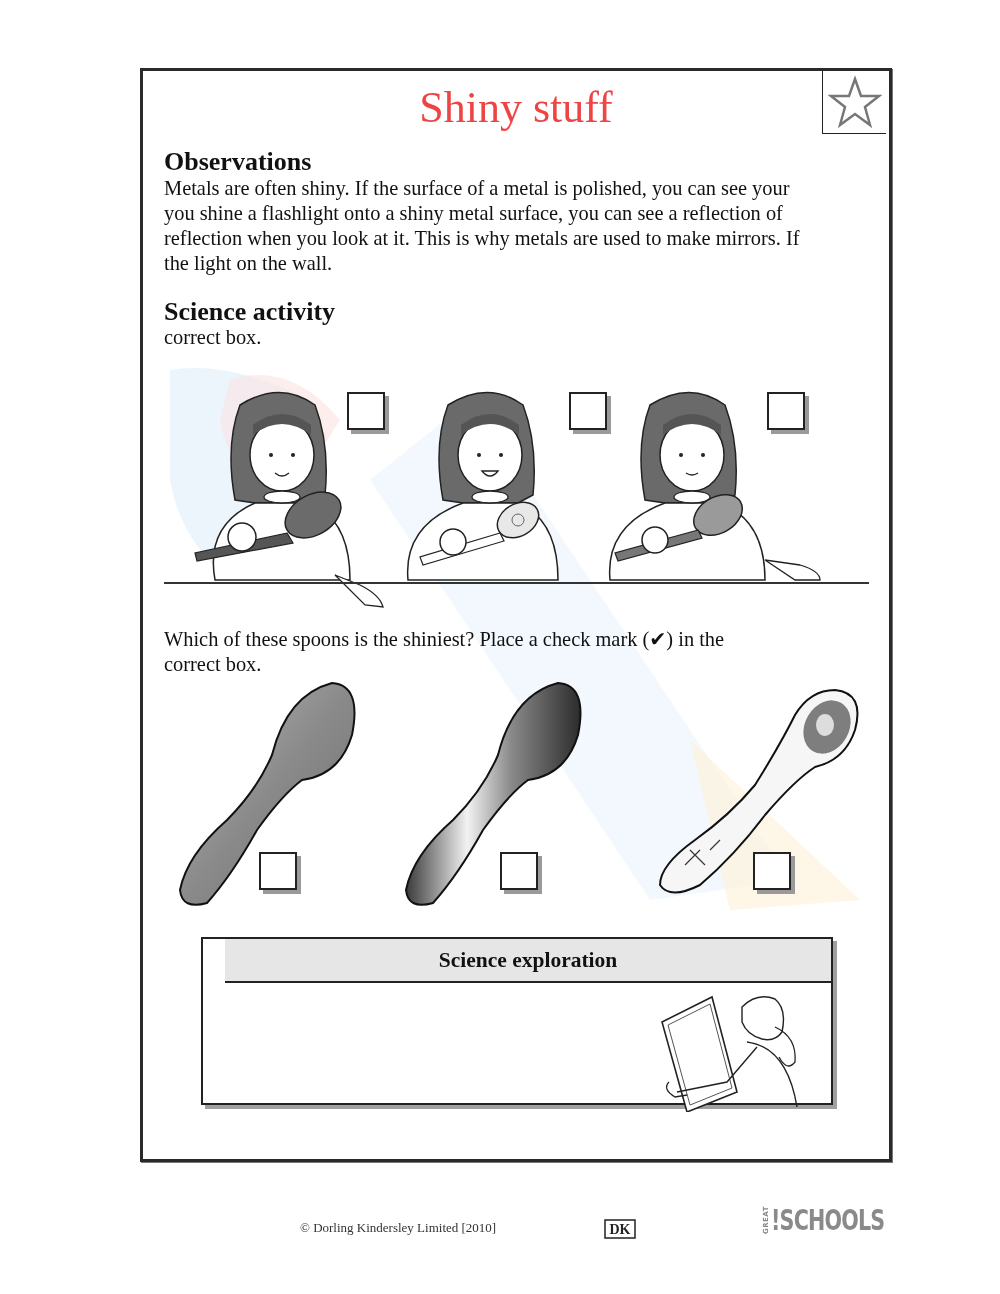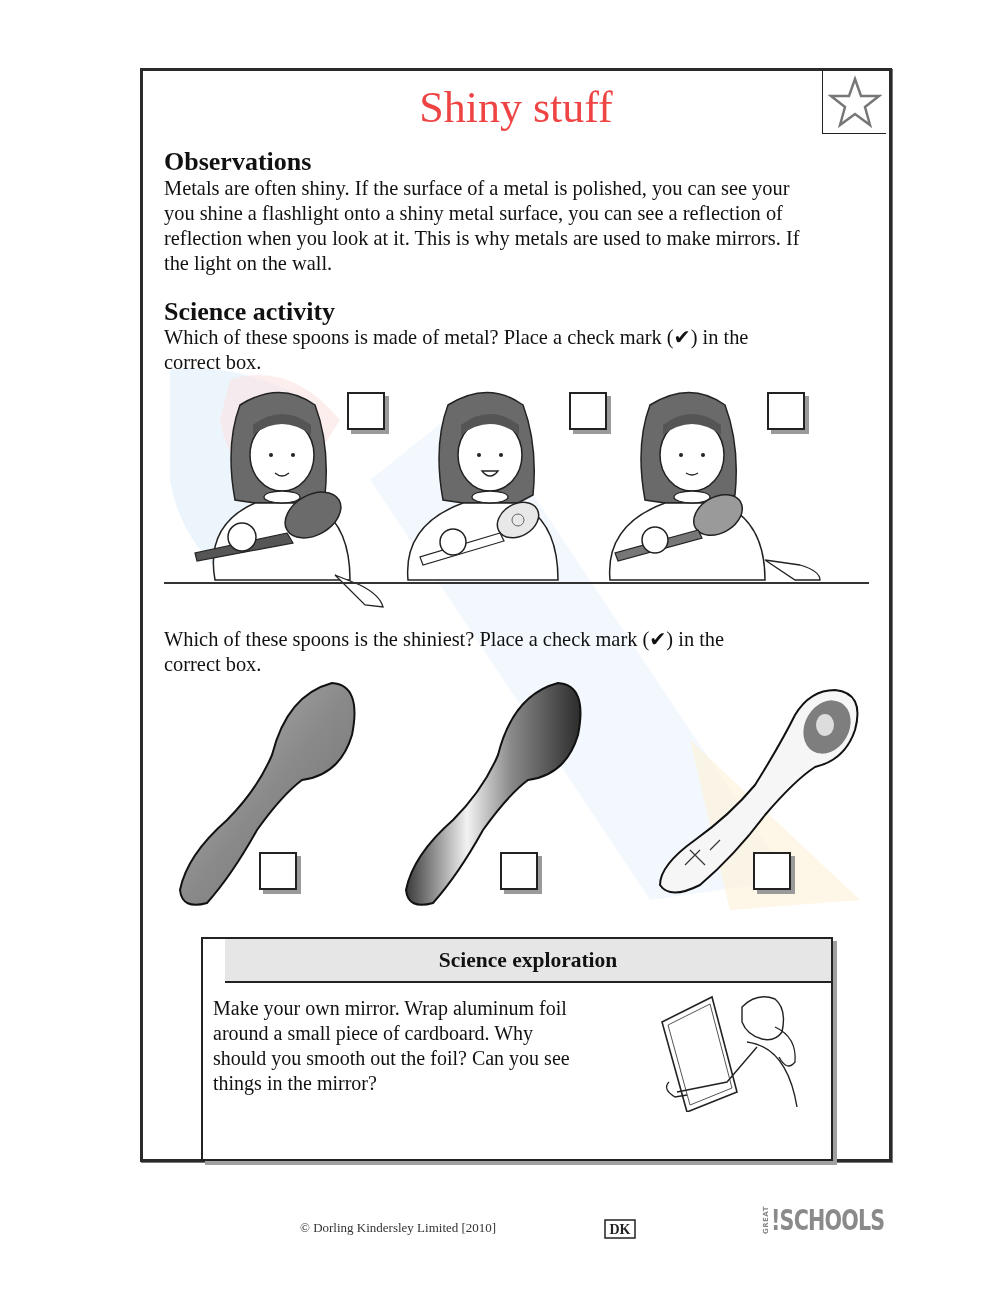--- a/index.html
+++ b/index.html
@@ -25,21 +25,21 @@
     .para { position: absolute; left: 164px; width: 700px; font-family: "Liberation Serif", serif;
             font-size: 20.4px; line-height: 25px; color: #111; }
 
     .chk { position: absolute; width: 38px; height: 38px; background: #fff; border: 2px solid #222;
            box-sizing: border-box; box-shadow: 4px 4px 0 #9a9a9a; cursor: pointer; }
 
     .illus { position: absolute; }
 
     .ground { position: absolute; left: 164px; top: 582px; width: 705px; height: 2px; background: #333; }
 
-    .explore { position: absolute; left: 201px; top: 937px; width: 632px; height: 224px;
+    .explore { position: absolute; left: 201px; top: 937px; width: 632px; height: 168px;
                border: 2px solid #222; box-sizing: border-box; background: #fff;
                box-shadow: 4px 4px 0 #a0a0a0; padding-left: 22px; }
     .explore-head { height: 42px; background: #e6e6e6; border-bottom: 2px solid #222;
                     display: flex; align-items: center; justify-content: center;
                     font-family: "Liberation Serif", serif; font-weight: bold; font-size: 21.5px; color: #111; }
     .explore-body { position: absolute; left: 10px; top: 57px; width: 420px;
                     font-family: "Liberation Serif", serif; font-size: 20px; line-height: 25px; color: #111; }
     .explore-illus { position: absolute; right: 14px; top: 48px; }
 
     .footer-copy { position: absolute; left: 300px; top: 1220px; font-family: "Liberation Serif", serif;
@@ -74,21 +74,20 @@
 <div class="h2" style="top:149px">Observations</div>
 <div class="para" style="top:176px">
   <div>Metals are often shiny. If the surface of a metal is polished, you can see your</div>
   <div>you shine a flashlight onto a shiny metal surface, you can see a reflection of</div>
   <div>reflection when you look at it. This is why metals are used to make mirrors. If</div>
   <div>the light on the wall.</div>
 </div>
 
 <div class="h2" style="top:299px">Science activity</div>
 <div class="para" style="top:325px">
-  <div>Which of these spoons is made of metal? Place a check mark (✔) in the</div>
   <div>correct box.</div>
 </div>
 
 <svg class="illus" style="left:185px;top:385px" width="210" height="225" viewBox="0 0 210 225">
   <path d="M55 20 Q95 -5 130 20 Q145 60 140 110 L125 118 L70 118 L50 115 Q40 60 55 20 Z" fill="#6a6a6a" stroke="#222" stroke-width="1.5"></path>
   <ellipse cx="97" cy="70" rx="32" ry="36" fill="#fff" stroke="#222" stroke-width="1.5"></ellipse>
   <path d="M68 50 Q97 28 126 50 L126 40 Q97 18 68 40 Z" fill="#555"></path>
   <circle cx="86" cy="70" r="2" fill="#222"></circle>
     <circle cx="108" cy="70" r="2" fill="#222"></circle>
   <path d="M90 88 Q97 94 104 88" fill="none" stroke="#222" stroke-width="1.3"></path>
@@ -168,26 +167,20 @@
 <svg class="illus" style="left:655px;top:685px" width="215" height="215" viewBox="0 0 215 215">
   <path d="M180 5 Q210 8 200 45 Q190 75 160 82 Q140 95 110 130 Q80 170 45 200 Q15 215 5 200 Q5 180 40 155 Q75 130 100 100 Q125 60 140 30 Q155 5 180 5 Z" fill="#f6f6f6" stroke="#111" stroke-width="2"></path>
   <ellipse cx="172" cy="42" rx="22" ry="28" transform="rotate(30 172 42)" fill="#555" opacity="0.75"></ellipse>
   <ellipse cx="170" cy="40" rx="9" ry="11" fill="#ddd"></ellipse>
   <path d="M30 180 L45 165 M35 165 L50 180 M55 165 L65 155" stroke="#333" stroke-width="1.2"></path>
 </svg>
 <div class="chk" style="left:753px;top:852px"></div>
 
 <div class="explore">
   <div class="explore-head">Science exploration</div>
-  <div class="explore-body">
-    <div>Make your own mirror. Wrap aluminum foil</div>
-    <div>around a small piece of cardboard. Why</div>
-    <div>should you smooth out the foil? Can you see</div>
-    <div>things in the mirror?</div>
-  </div>
   <svg class="explore-illus" width="160" height="125" viewBox="0 0 160 125">
     <path d="M5 35 L55 10 L80 105 L30 125 Z" fill="#fff" stroke="#222" stroke-width="1.6"></path>
     <path d="M11 38 L53 17 L75 101 L33 118 Z" fill="none" stroke="#555" stroke-width="1"></path>
     <path d="M85 20 Q100 5 118 12 Q130 22 125 45 Q118 55 105 52 Q90 48 85 35 Z" fill="#fff" stroke="#222" stroke-width="1.4"></path>
     <path d="M118 40 Q140 50 138 75 Q130 85 122 70" fill="none" stroke="#222" stroke-width="1.3"></path>
     <path d="M90 55 Q130 60 140 120 M100 60 L70 95 L20 105" fill="none" stroke="#222" stroke-width="1.4"></path>
     <path d="M12 95 Q5 102 18 110 L30 108" fill="none" stroke="#222" stroke-width="1.3"></path>
   </svg>
 </div>
 

